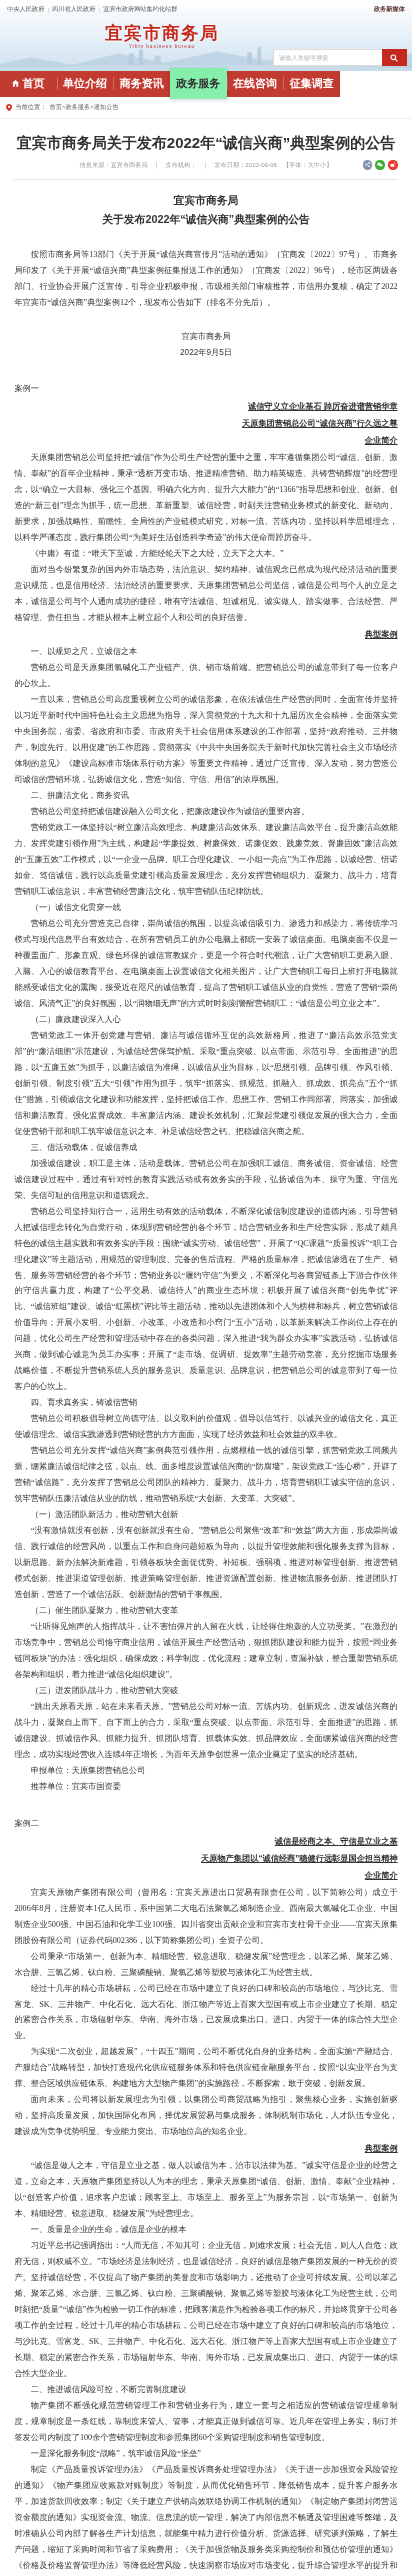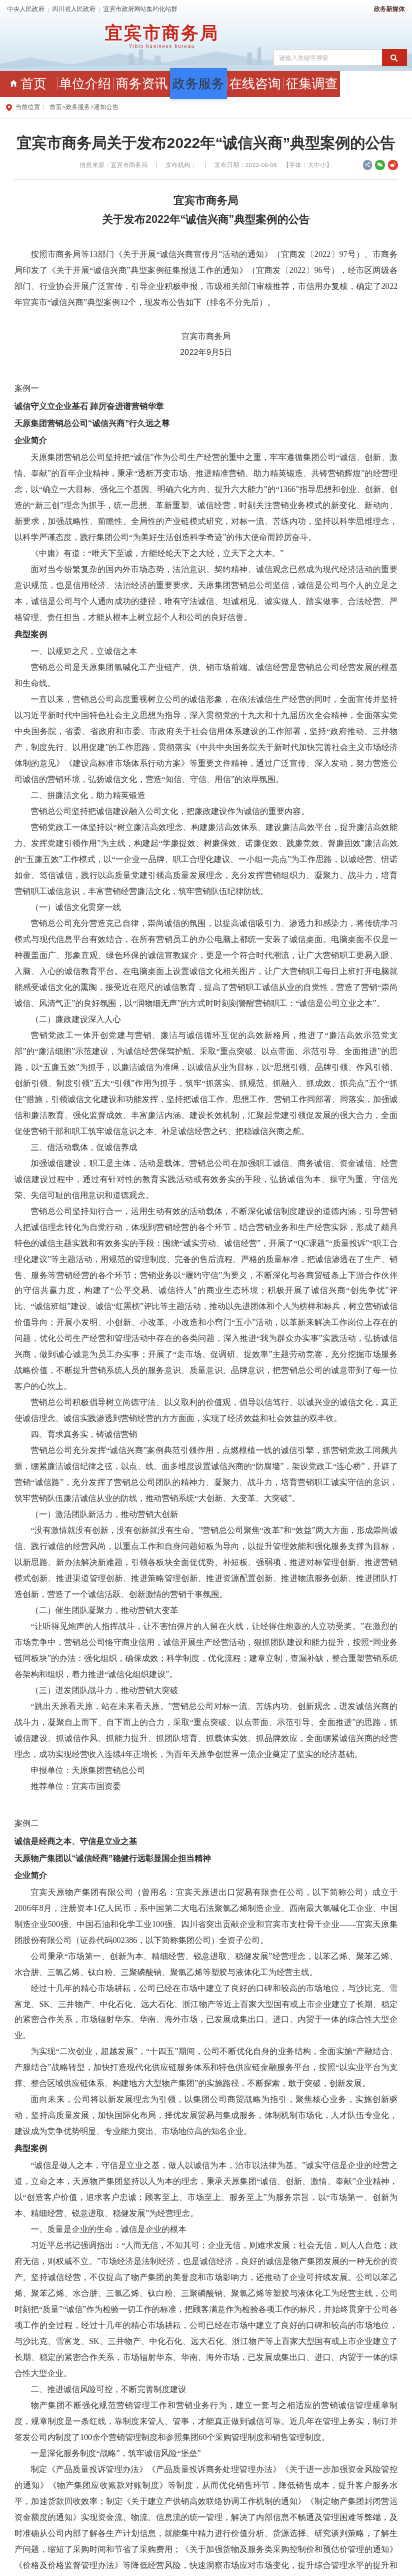--- a/index.html
+++ b/index.html
@@ -21,24 +21,24 @@
   .site-title .en{margin-top:3.1px;font-size:4.6px;color:#c5281c;letter-spacing:1px;}
   .search{position:absolute;right:5.2px;bottom:4.1px;display:flex;align-items:stretch;}
   .search input{width:109px;height:17.5px;border:0.5px solid #ddd;border-right:none;background:#fff;
     padding:0 5.2px;font-size:6.2px;color:#333;outline:none;box-sizing:border-box;}
   .search input::placeholder{color:#b5b5b5;}
   .search button{width:25px;height:17.5px;border:none;background:#c5281c;cursor:pointer;
     display:flex;align-items:center;justify-content:center;}
   
   .nav{width:340px;height:26px;background:#c23b31;display:flex;}
   .nav-item{flex:1;display:flex;align-items:center;justify-content:center;gap:3.1px;
-    color:#fff;font-size:13px;font-weight:normal;cursor:pointer;position:relative;}
+    color:#fff;font-size:11px;font-weight:bold;cursor:pointer;position:relative;}
   .nav-item + .nav-item::before{content:"";position:absolute;left:0;top:6.2px;bottom:6.2px;
     width:0.5px;background:rgba(255,255,255,.25);}
-  .nav-item.active{background:#3b82f6;color:#333;margin:-2.6px 0;z-index:2;
+  .nav-item.active{background:#86efac;color:#333;margin:-2.6px 0;z-index:2;
     box-shadow:0 1px 4.1px rgba(0,0,0,.18);}
   .nav-item.active::before{display:none;}
   
   .breadcrumb{display:flex;align-items:center;gap:3.1px;padding:6.2px 6.2px;font-size:6.2px;
     color:#666;border-bottom:0.5px solid #f0f0f0;}
   .breadcrumb a{color:#666;text-decoration:none;cursor:pointer;}
   
   .article{padding:8.2px 14.4px 26px;}
   .article-title{text-align:center;font-size:15px;font-weight:bold;color:#333;margin:7.2px 0 8.2px;}
   .article-meta{position:relative;text-align:center;font-size:6.2px;color:#999;
@@ -48,21 +48,21 @@
   .share{position:absolute;right:0;top:-1px;display:flex;gap:3.6px;}
   .share .ic{width:9.3px;height:9.3px;border-radius:50%;display:flex;align-items:center;
     justify-content:center;cursor:pointer;}
   .ic-share{background:#7d93ad;}
   .ic-wechat{background:#3eb135;}
   .ic-weibo{background:#e6392c;}
   
   .doc{margin-top:11.3px;}
   .blk{font-size:8.2px;line-height:1.95;color:#333;}
   .blk-h1{text-align:center;font-size:10.8px;font-weight:bold;line-height:1.8;}
-  .blk-c{text-align:left;font-weight:bold;margin:1px 0;}
+  .blk-c{text-align:right;font-weight:bold;margin:1px 0;text-decoration:underline;}
   .blk-case{font-weight:normal;margin:3.1px 0 2.1px;}
   .blk-sign{text-align:center;}
   .blk-p{text-indent:2em;text-align:justify;margin:0;font-family:Liberation Serif, serif;}
   .blk-gap{height:17.5px;}
 </style>
 </head>
 <body>
 
 <div class="topbar">
   <div class="top-links">
@@ -181,34 +181,34 @@
       <div class="blk blk-gap"></div>
       <div class="blk blk-case">案例一</div>
       <div class="blk blk-c">诚信守义立企业基石 踔厉奋进谱营销华章</div>
       <div class="blk blk-c">天原集团营销总公司“诚信兴商”行久远之尊</div>
       <div class="blk blk-c">企业简介</div>
       <div class="blk blk-p">天原集团营销总公司坚持把“诚信”作为公司生产经营的重中之重，牢牢遵循集团公司“诚信、创新、激情、奉献”的百年企业精神，秉承“透析万变市场、推进精准营销、助力精英锻造、共铸营销辉煌”的经营理念，以“确立一大目标、强化三个基因、明确六化方向、提升六大能力”的“1366”指导思想和创业、创新、创造的“新三创”理念为抓手，统一思想、革新重塑、诚信经营，时刻关注营销业务模式的新变化、新动向、新要求，加强战略性、前瞻性、全局性的产业链模式研究，对标一流、苦练内功，坚持以科学思维理念，以科学严谨态度，践行集团公司“为美好生活创造科学奇迹”的伟大使命而踔厉奋斗。</div>
       <div class="blk blk-p">《中庸》有道：“唯天下至诚，方能经纶天下之大经，立天下之大本。”</div>
       <div class="blk blk-p">面对当今纷繁复杂的国内外市场态势，法治意识、契约精神、诚信观念已然成为现代经济活动的重要意识规范，也是信用经济、法治经济的重要要求。天原集团营销总公司坚信，诚信是公司与个人的立足之本，诚信是公司与个人通向成功的捷径，唯有守法诚信、坦诚相见、诚实做人、踏实做事、合法经营、严格管理、责任担当，才能从根本上树立起个人和公司的良好信誉。</div>
       <div class="blk blk-c">典型案例</div>
       <div class="blk blk-p">一、以规矩之尺，立诚信之本</div>
-      <div class="blk blk-p">营销总公司是天原集团氯碱化工产业链产、供、销市场前端。诚信经营是营销总公司经营发展的根基和生命线。</div>
+      <div class="blk blk-p">营销总公司是天原集团氯碱化工产业链产、供、销市场前端。把营销总公司的诚意带到了每一位客户的心坎上。</div>
       <div class="blk blk-p">一直以来，营销总公司高度重视树立公司的诚信形象，在依法诚信生产经营的同时，全面宣传并坚持以习近平新时代中国特色社会主义思想为指导，深入贯彻党的十九大和十九届历次全会精神，全面落实党中央国务院，省委、省政府和市委、市政府关于社会信用体系建设的工作部署，坚持“政府推动、三井物产，制度先行、以用促建”的工作思路，贯彻落实《中共中央国务院关于新时代加快完善社会主义市场经济体制的意见》《建设高标准市场体系行动方案》等重要文件精神，通过广泛宣传、深入发动，努力营造公司诚信的营销环境，弘扬诚信文化，营造“知信、守信、用信”的浓厚氛围。</div>
-      <div class="blk blk-p">二、拼廉洁文化，助力精英锻造</div>
+      <div class="blk blk-p">二、拼廉洁文化，商务资讯</div>
       <div class="blk blk-p">营销总公司坚持把诚信建设融入公司文化，把廉政建设作为诚信的重要内容。</div>
       <div class="blk blk-p">营销党政工一体坚持以“树立廉洁高效理念、构建廉洁高效体系、建设廉洁高效平台，提升廉洁高效能力、发挥党建引领作用”为主线，构建起“学廉提效、树廉保效、诺廉促效、践廉竞效、督廉固效”廉洁高效的“五廉五效”工作模式，以“一企业一品牌、职工合理化建议、一小组一亮点”为工作思路，以诚经营、惜诺如金、笃信诚信，践行以高质量党建引领高质量发展理念，充分发挥营销组织力、凝聚力、战斗力，培育营销职工诚信意识，丰富营销经营廉洁文化，筑牢营销队伍纪律防线。</div>
       <div class="blk blk-p">（一）诚信文化贯穿一线</div>
       <div class="blk blk-p">营销总公司充分营造克己自律，崇尚诚信的氛围，以提高诚信吸引力、渗透力和感染力，将传统学习模式与现代信息平台有效结合，在所有营销员工的办公电脑上都统一安装了诚信桌面。电脑桌面不仅是一种覆盖面广、形象直观、绿色环保的诚信宣教媒介，更是一个符合时代潮流，让广大营销职工更易入眼、入脑、入心的诚信教育平台。在电脑桌面上设置诚信文化相关图片，让广大营销职工每日上班打开电脑就能感受诚信文化的熏陶，接受近在咫尺的诚信教育，提高了营销职工诚信从业的自觉性，营造了营销“崇尚诚信、风清气正”的良好氛围，以“润物细无声”的方式时时刻刻警醒营销职工：“诚信是公司立业之本”。</div>
       <div class="blk blk-p">（二）廉政建设深入人心</div>
       <div class="blk blk-p">营销党政工一体开创党建与营销、廉洁与诚信循环互促的高效新格局，推进了“廉洁高效示范党支部”的“廉洁细胞”示范建设，为诚信经营保驾护航。采取“重点突破、以点带面、示范引导、全面推进”的思路，以“五廉五效”为抓手，以廉洁诚信为准绳，以诚信从业为目标，以“思想引领、品牌引领、作风引领、创新引领、制度引领”五大“引领”作用为抓手，筑牢“抓落实、抓规范、抓融入、抓成效、抓亮点”五个“抓住”措施，引领诚信文化建设和功能发挥，坚持把诚信工作、思想工作、营销工作同部署、同落实，加强诚信和廉洁教育、强化监督成效、丰富廉洁内涵、建设长效机制，汇聚起党建引领促发展的强大合力，全面促使营销干部和职工筑牢诚信意识之本、补足诚信经营之钙、把稳诚信兴商之舵。</div>
       <div class="blk blk-p">三、借活动载体，促诚信养成</div>
       <div class="blk blk-p">加强诚信建设，职工是主体，活动是载体。营销总公司在加强职工诚信、商务诚信、资金诚信、经营诚信建设过程中，通过有针对性的教育实践活动或有效务实的手段，弘扬诚信为本、操守为重、守信光荣、失信可耻的信用意识和道德观念。</div>
       <div class="blk blk-p">营销总公司坚持知行合一，运用生动有效的活动载体，不断深化诚信制度建设的道德内涵，引导营销人把诚信理念转化为自觉行动，体现到营销经营的各个环节，结合营销业务和生产经营实际，形成了颇具特色的诚信主题实践和有效务实的手段：围绕“诚实劳动、诚信经营”，开展了“QC课题”“质量投诉”“职工合理化建议”等主题活动，用规范的管理制度、完备的售后流程、严格的质量标准，把诚信渗透在了生产、销售、服务等营销经营的各个环节；营销业务以“履约守信”为要义，不断深化与各商贸链条上下游合作伙伴的守信共赢力度，构建了“公平交易、诚信待人”的商业生态环境；积极开展了诚信兴商“创先争优”评比、“诚信班组”建设、诚信“红黑榜”评比等主题活动，推动以先进团体和个人为榜样和标兵，树立营销诚信价值导向；开展小发明、小创新、小改革、小改造和小窍门“五小”活动，以革新来解决工作岗位上存在的问题，优化公司生产经营和管理活动中存在的各类问题，深入推进“我为群众办实事”实践活动，弘扬诚信兴商，做到诚心诚意为员工办实事；开展了“走市场、促调研、提效率”主题劳动竞赛，充分挖掘市场服务战略价值，不断提升营销系统人员的服务意识、质量意识、品牌意识，把营销总公司的诚意带到了每一位客户的心坎上。</div>
+      <div class="blk blk-p">四、育求真务实，铸诚信营销</div>
       <div class="blk blk-p">营销总公司积极倡导树立尚德守法、以义取利的价值观，倡导以信笃行、以诚兴业的诚信文化，真正使诚信理念、诚信实践渗透到营销经营的方方面面，实现了经济效益和社会效益的双丰收。</div>
-      <div class="blk blk-p">四、育求真务实，铸诚信营销</div>
       <div class="blk blk-p">营销总公司充分发挥“诚信兴商”案例典范引领作用，点燃根植一线的诚信引擎，抓营销党政工同频共振，绷紧廉洁诚信纪律之弦，以点、线、面多维度设置诚信兴商的“防腐墙”，架设党政工“连心桥”，开辟了营销“诚信路”，充分发挥了营销总公司团队的精神力、凝聚力、战斗力，培育营销职工诚实守信的意识，筑牢营销队伍廉洁诚信从业的防线，推动营销系统“大创新、大变革、大突破”。</div>
       <div class="blk blk-p">（一）激活团队新活力，推动营销大创新</div>
       <div class="blk blk-p">“没有激情就没有创新，没有创新就没有生命。”营销总公司聚焦“改革”和“效益”两大方面，形成崇尚诚信、践行诚信的经营风尚，以重点工作和自身问题短板为导向，以提升管理效能和强化服务支撑为目标，以新思路、新办法解决新难题，引领各板块全面促优势、补短板、强弱项，推进对标管理创新、推进营销模式创新、推进渠道管理创新、推进策略管理创新、推进资源配置创新、推进物流服务创新、推进团队打造创新，营造了一个诚信活跃、创新激情的营销干事氛围。</div>
       <div class="blk blk-p">（二）催生团队凝聚力，推动营销大变革</div>
       <div class="blk blk-p">“让听得见炮声的人指挥战斗，让不害怕弹片的人留在火线，让经得住炮轰的人立功受奖。”在激烈的市场竞争中，营销总公司恪守商业信用，诚信开展生产经营活动，狠抓团队建设和能力提升，按照“同业务链同板块”的办法：强化组织，确保成效；科学制度，优化流程；建章立制，查漏补缺，整合重塑营销系统各架构和组织，着力推进“诚信化组织建设”。</div>
       <div class="blk blk-p">（三）迸发团队战斗力，推动营销大突破</div>
       <div class="blk blk-p">“跳出天原看天原，站在未来看天原。”营销总公司对标一流、苦练内功、创新观念，迸发诚信兴商的战斗力，凝聚自上而下、自下而上的合力，采取“重点突破、以点带面、示范引导、全面推进”的思路，抓诚信建设、抓诚信作风、抓能力提升、抓团队培育、抓载体实效、抓品牌效应，全面绷紧诚信兴商的经营理念，成功实现经营收入连续4年正增长，为百年天原争创世界一流企业奠定了坚实的经济基础。</div>
       <div class="blk blk-p">申报单位：天原集团营销总公司</div>
       <div class="blk blk-p">推荐单位：宜宾市国资委</div>
       <div class="blk blk-gap"></div>

